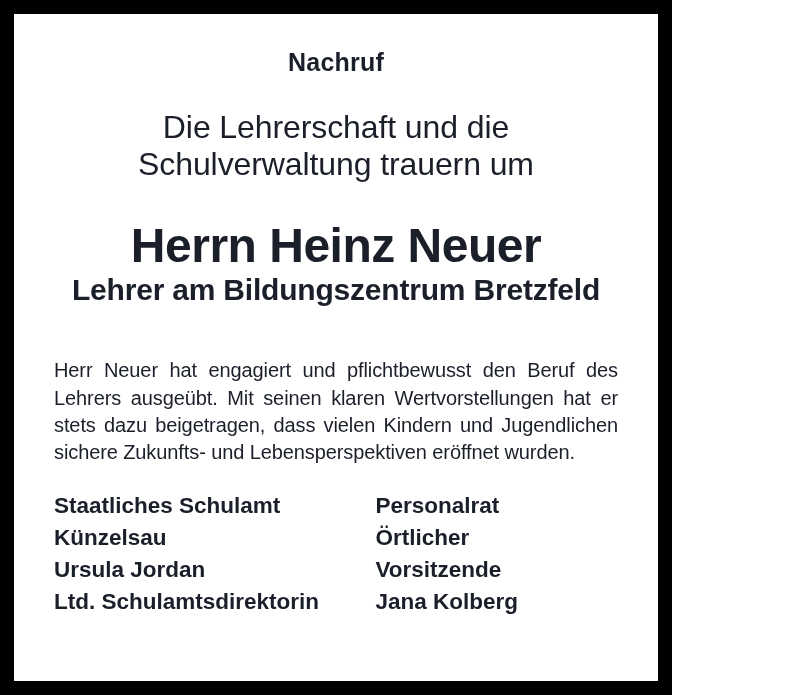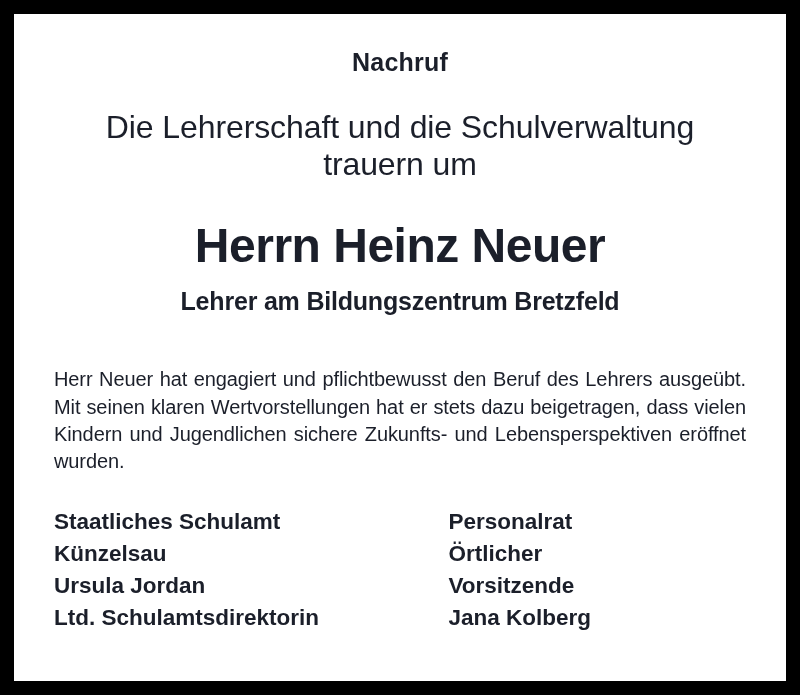--- a/index.html
+++ b/index.html
@@ -8,21 +8,21 @@
     background: #ffffff;
   }
   body {
     width: 800px;
     height: 695px;
     font-family: "Liberation Sans", sans-serif;
     color: #1b1f2a;
   }
   .obituary {
     box-sizing: border-box;
-    width: 800px;
+    width: 672px;
     height: 695px;
     border: 14px solid #000000;
     background: #ffffff;
     padding: 26px 40px 0 40px;
     display: block;
   }
   .heading {
     text-align: center;
     font-size: 25px;
     font-weight: bold;
@@ -39,38 +39,38 @@
   .name {
     text-align: center;
     font-size: 48px;
     font-weight: bold;
     margin-top: 38px;
     letter-spacing: -0.5px;
     line-height: 1.05;
   }
   .role {
     text-align: center;
-    font-size: 25px;
+    font-size: 30px;
     font-weight: bold;
-    margin-top: 16px;
+    margin-top: 2px;
     letter-spacing: -0.2px;
   }
   .body-text {
     font-size: 20px;
     line-height: 1.36;
     margin-top: 50px;
     text-align: justify;
     text-justify: inter-word;
     letter-spacing: -0.1px;
     hyphens: manual;
   }
   .signatures {
     display: flex;
     flex-direction: row;
-    margin-top: 31px;
+    margin-top: 24px;
   }
   .sig-col {
     font-size: 22.5px;
     font-weight: bold;
     line-height: 1.42;
   }
   .sig-col.left {
     width: 57%;
   }
   .sig-col.right {

